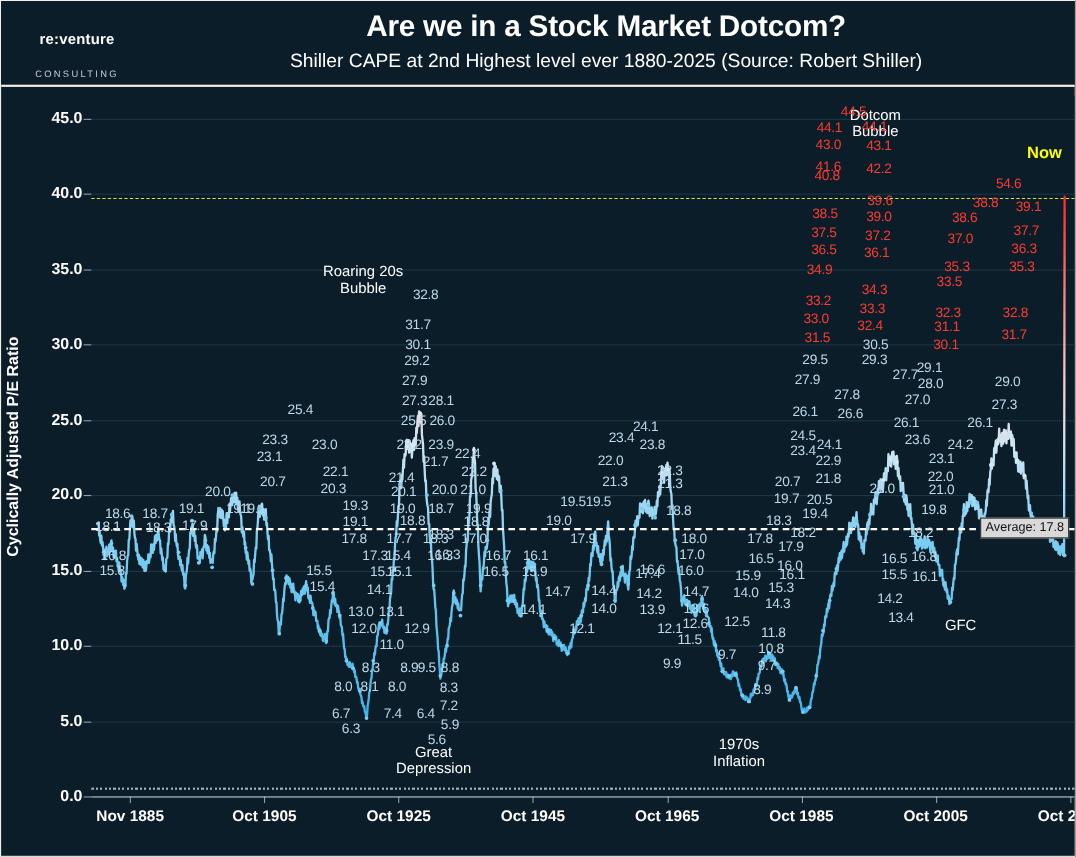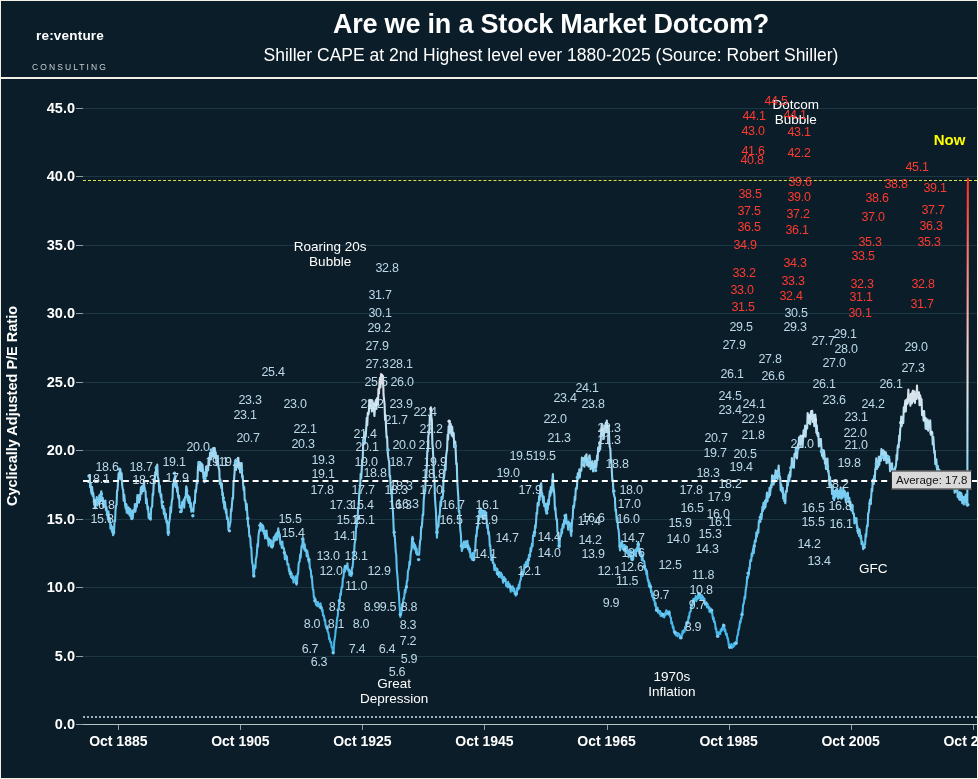--- a/index.html
+++ b/index.html
@@ -105,21 +105,21 @@
         <div class="ytick" style="top: 226.032px; left: -68px;">30.0</div>
         <div class="ytickmark" style="top: 226.032px; left: -7px;"></div>
         <div class="ytick" style="top: 157.538px; left: -68px;">35.0</div>
         <div class="ytickmark" style="top: 157.538px; left: -7px;"></div>
         <div class="ytick" style="top: 89.043px; left: -68px;">40.0</div>
         <div class="ytickmark" style="top: 89.043px; left: -7px;"></div>
         <div class="ytick" style="top: 20.5484px; left: -68px;">45.0</div>
         <div class="ytickmark" style="top: 20.5484px; left: -7px;"></div>
       </div>
     <div id="xtick-layer">
-        <div class="xtick" style="left: 35.3328px;">Oct 1885</div>
+        <div class="xtick" style="left: 35.3328px;">Nov 1885</div>
         <div class="xtickmark" style="left: 35.3328px;"></div>
         <div class="xtick" style="left: 157.381px;">Oct 1905</div>
         <div class="xtickmark" style="left: 157.381px;"></div>
         <div class="xtick" style="left: 279.428px;">Oct 1925</div>
         <div class="xtickmark" style="left: 279.428px;"></div>
         <div class="xtick" style="left: 401.476px;">Oct 1945</div>
         <div class="xtickmark" style="left: 401.476px;"></div>
         <div class="xtick" style="left: 523.524px;">Oct 1965</div>
         <div class="xtickmark" style="left: 523.524px;"></div>
         <div class="xtick" style="left: 645.572px;">Oct 1985</div>
@@ -519,16 +519,16 @@
         <div class="dl red" style="left: 840px; top: 197px;">32.8</div>
         <div class="dl red" style="left: 780px; top: 169px;">33.5</div>
         <div class="dl red" style="left: 787px; top: 155px;">35.3</div>
         <div class="dl red" style="left: 846px; top: 155px;">35.3</div>
         <div class="dl red" style="left: 848px; top: 139px;">36.3</div>
         <div class="dl red" style="left: 790px; top: 130px;">37.0</div>
         <div class="dl red" style="left: 850px; top: 123px;">37.7</div>
         <div class="dl red" style="left: 794px; top: 111px;">38.6</div>
         <div class="dl red" style="left: 813px; top: 97px;">38.8</div>
         <div class="dl red" style="left: 852px; top: 101px;">39.1</div>
-        <div class="dl red" style="left: 834px; top: 80px;">45.1</div>
+        <div class="dl red" style="left: 834px; top: 80px;">54.6</div>
       </div>
   </div>
 </div>
 
 </body></html>

